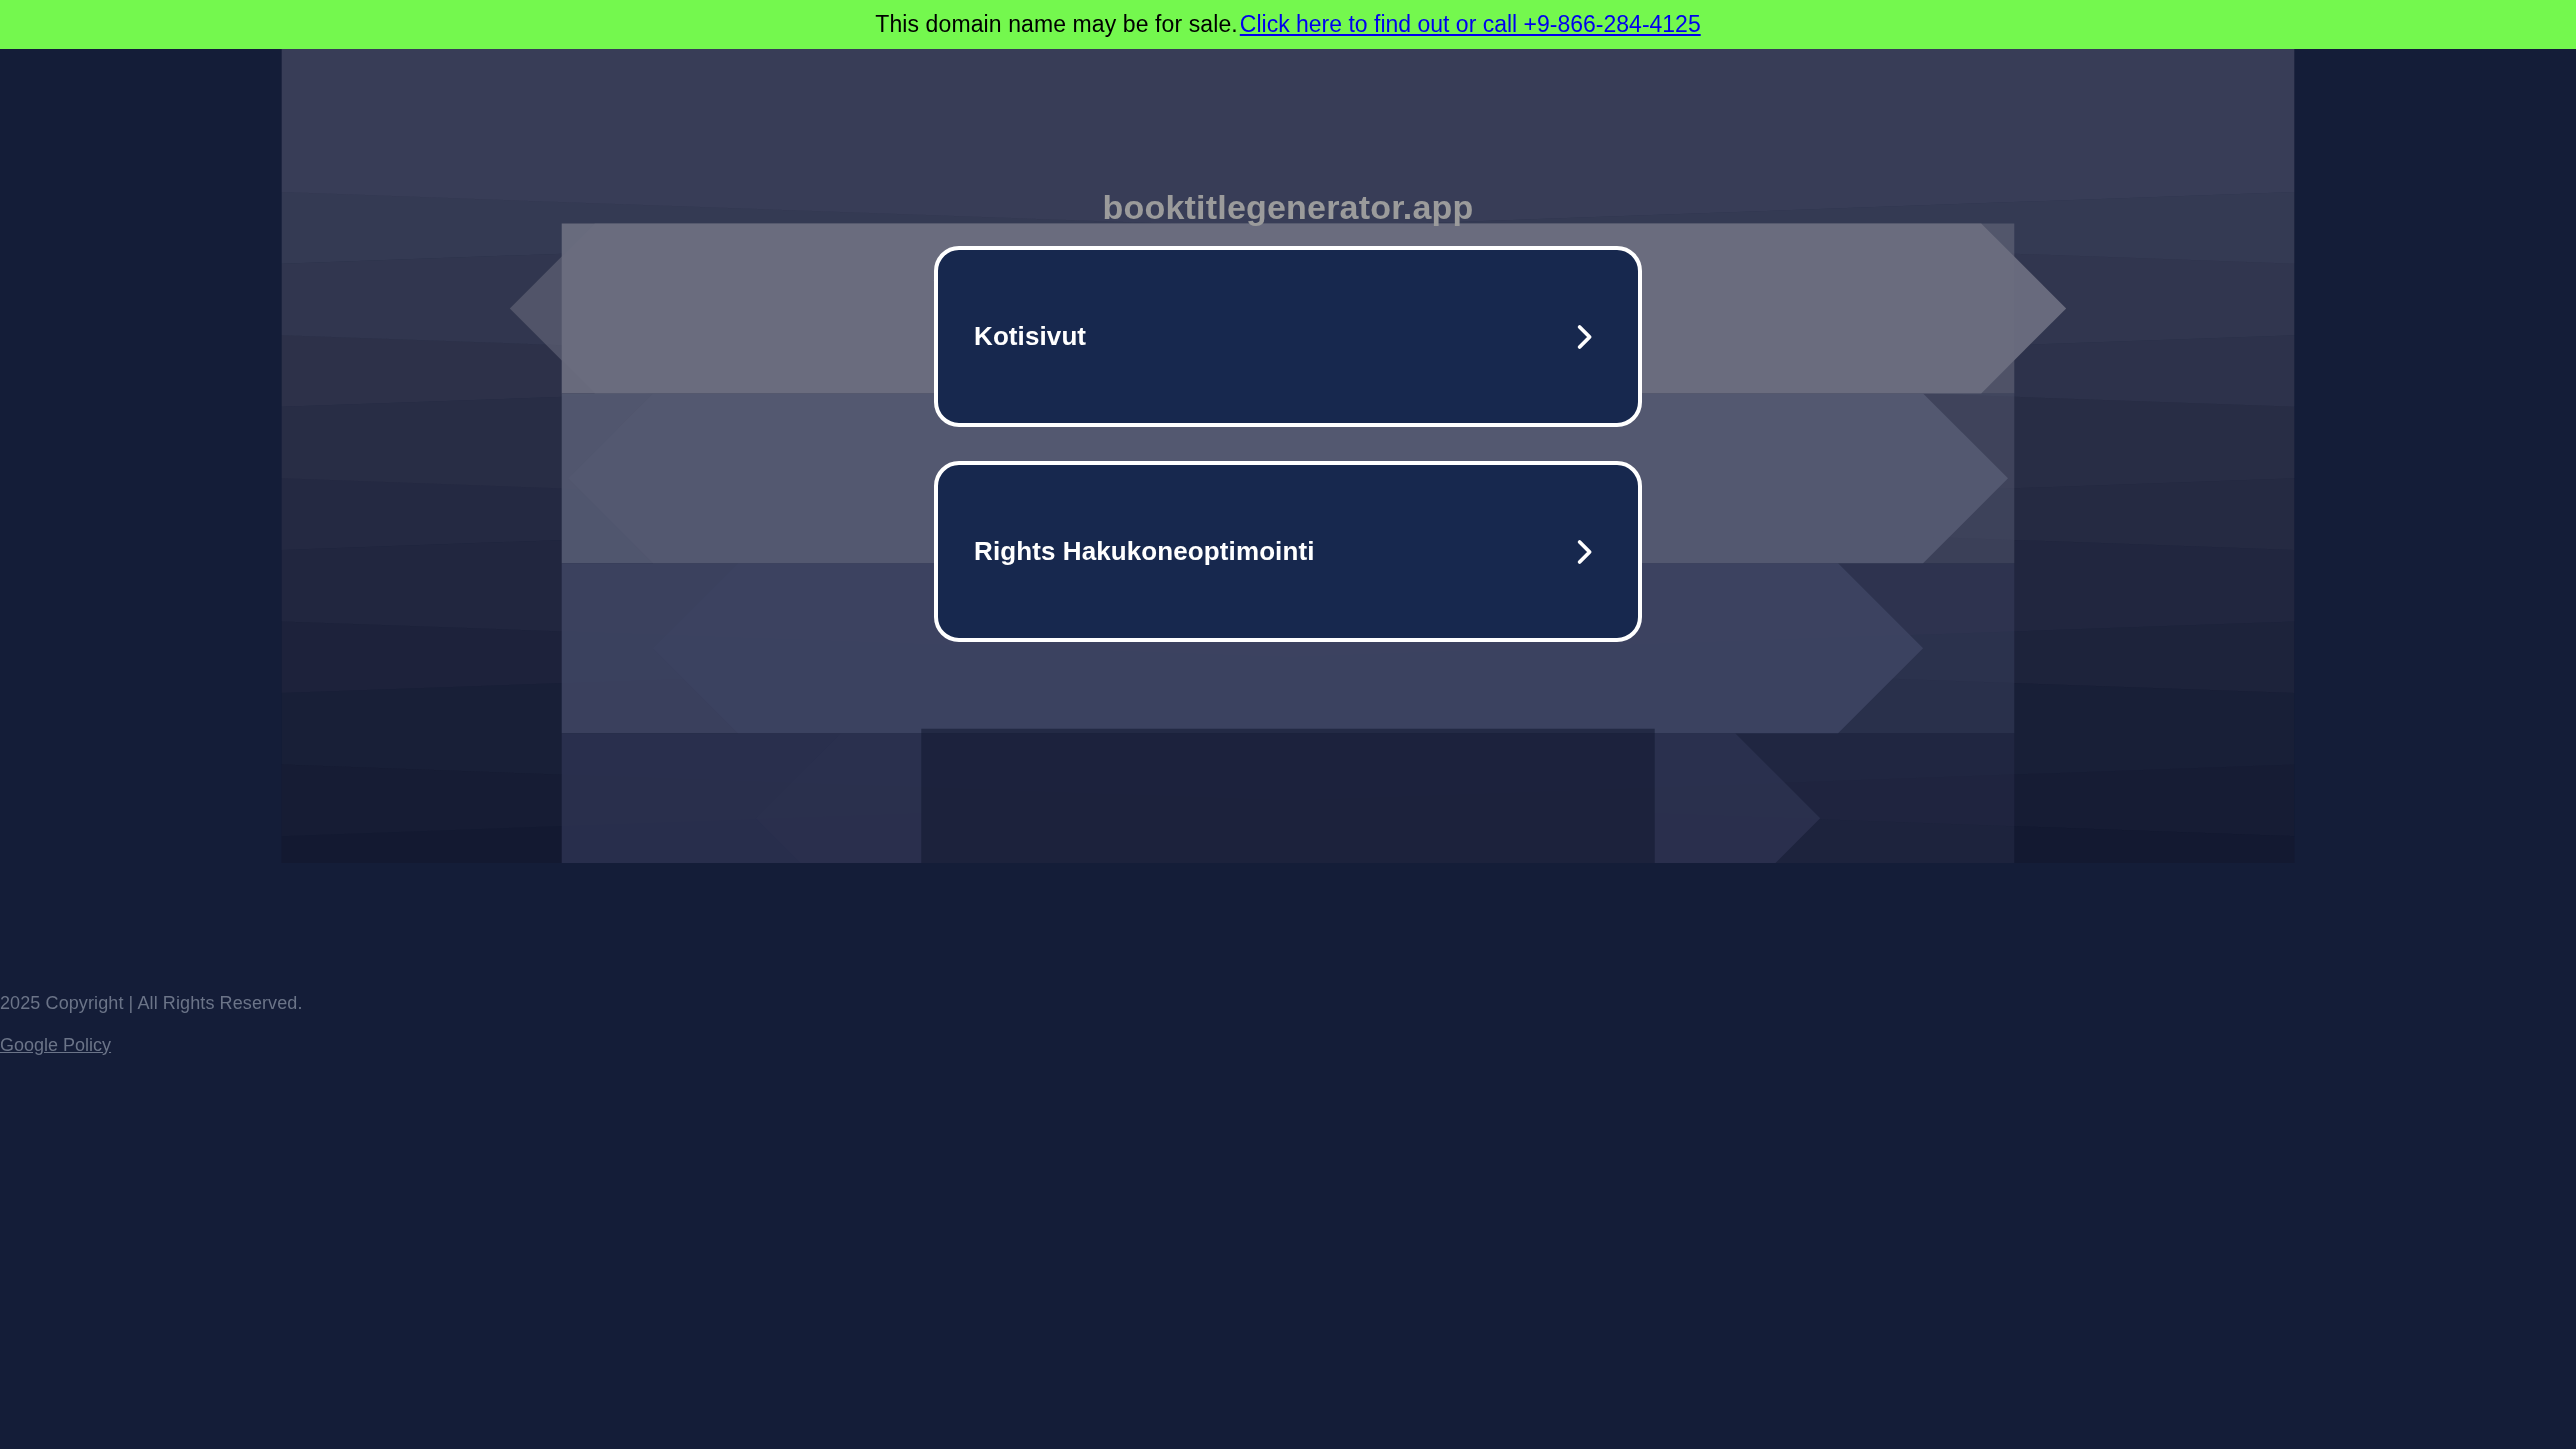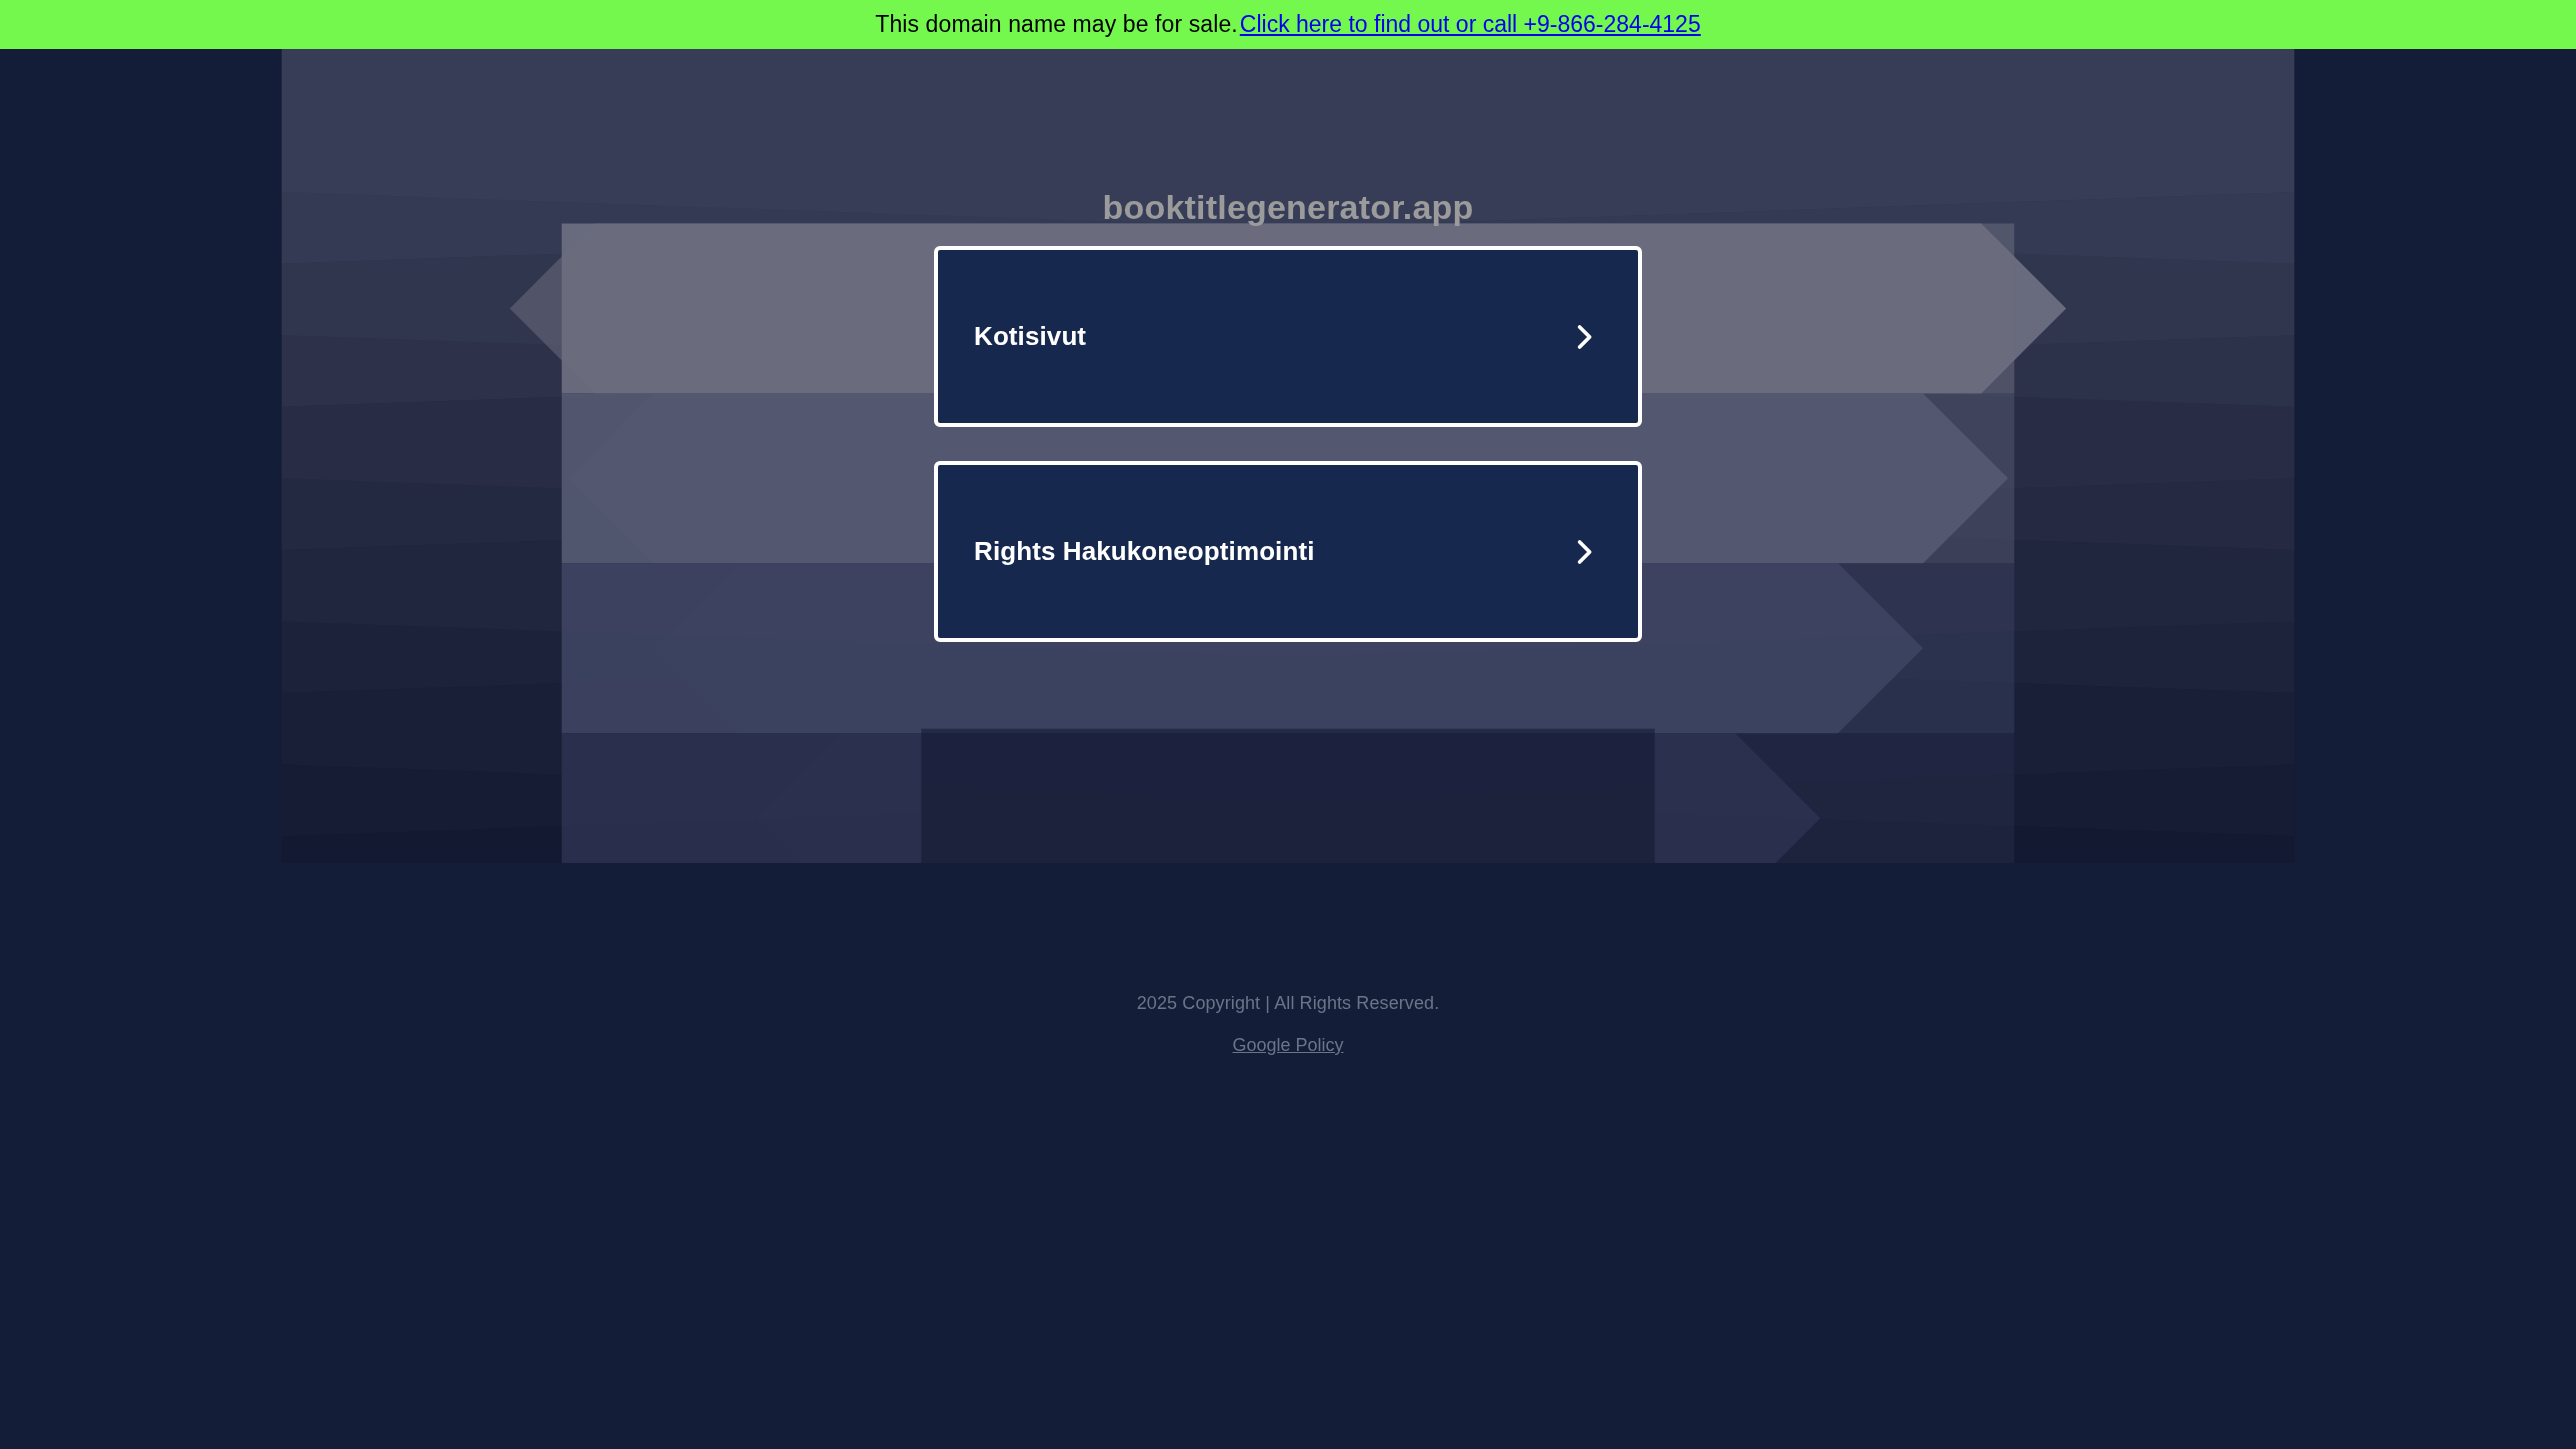--- a/index.html
+++ b/index.html
@@ -93,21 +93,21 @@
     width: 708px;
   }
 
   .card {
     position: relative;
     width: 708px;
     height: 181px;
     margin-bottom: 34px;
     background: #17284e;
     border: 4.5px solid #ffffff;
-    border-radius: 6px;
+    border-radius: 25px;
     display: flex;
     align-items: center;
     justify-content: space-between;
     padding: 0 34px 0 36px;
     cursor: pointer;
   }
   .card-label {
     font-size: 26px;
     font-weight: bold;
     color: #ffffff;
@@ -120,21 +120,20 @@
     margin-right: 5.4px;
   }
   .card-chevron svg { display: block; width: 30px; height: 30px; }
 
   
   #footer {
     position: absolute;
     top: 944px;
     left: 0;
     width: 2576px;
-    text-align: center;
   }
   #footer-copyright {
     font-size: 18px;
     color: #6b7488;
     letter-spacing: 0.1px;
   }
   #footer-privacy {
     display: inline-block;
     margin-top: 20.6px;
     font-size: 18px;

